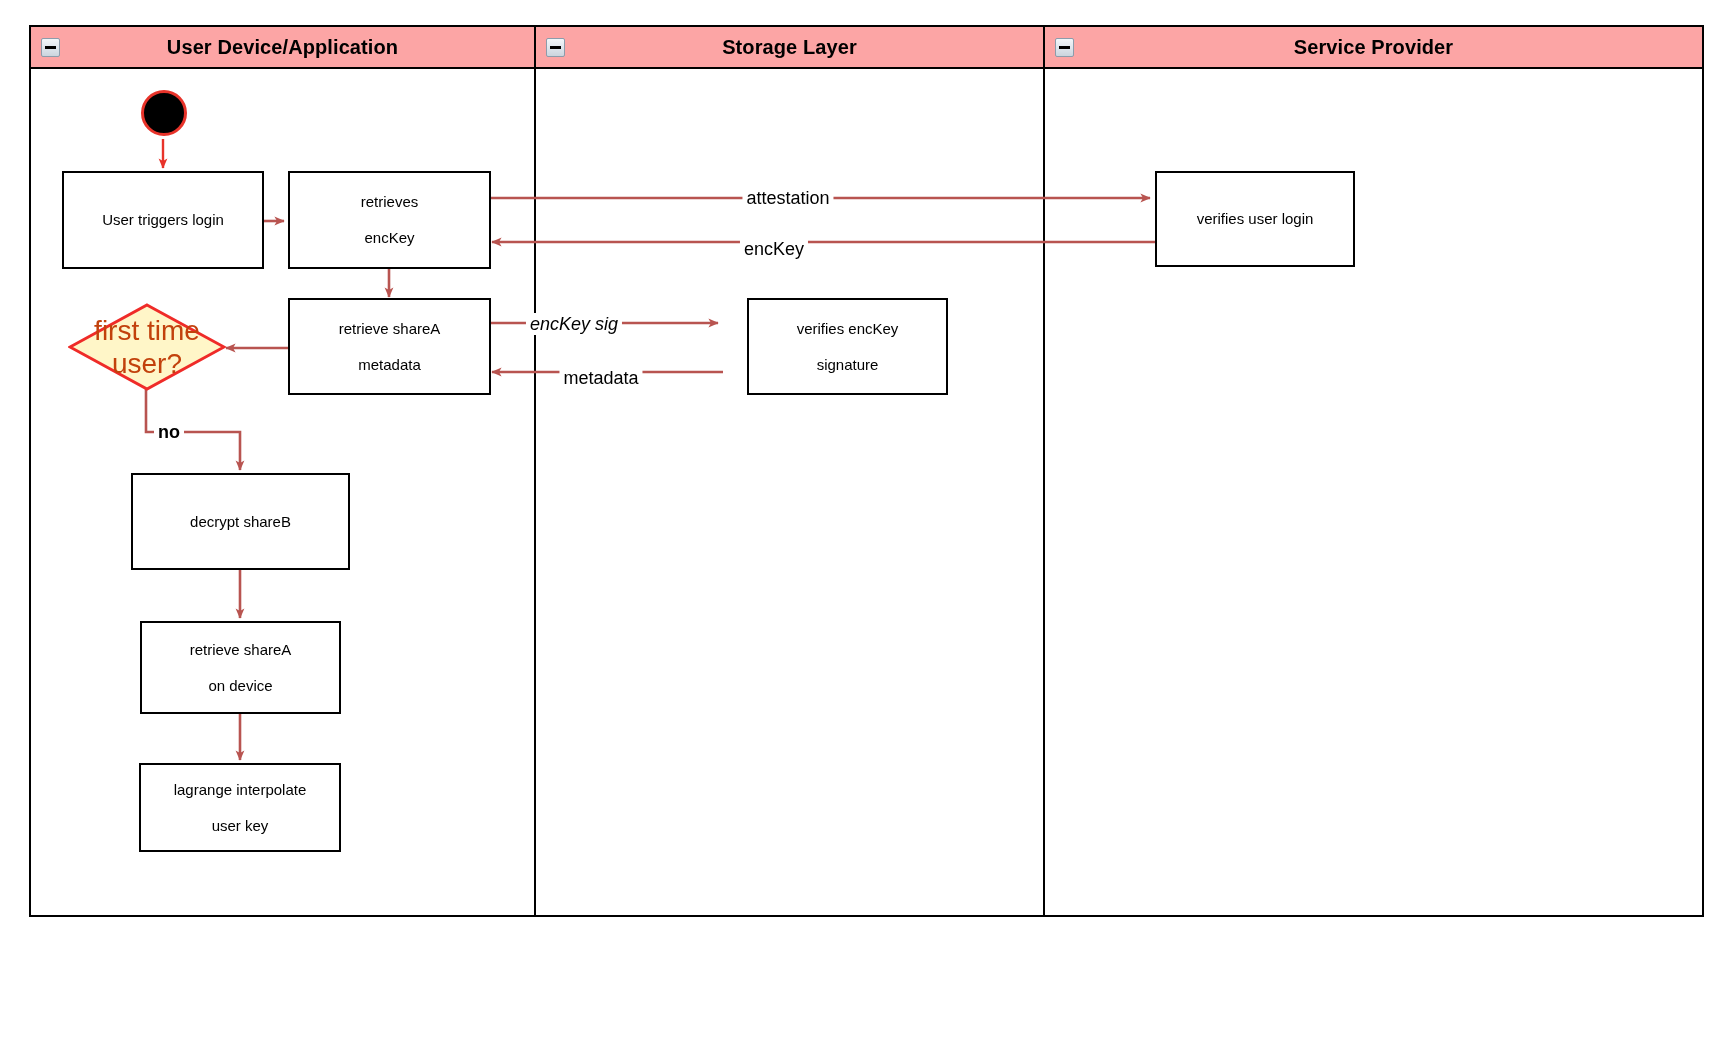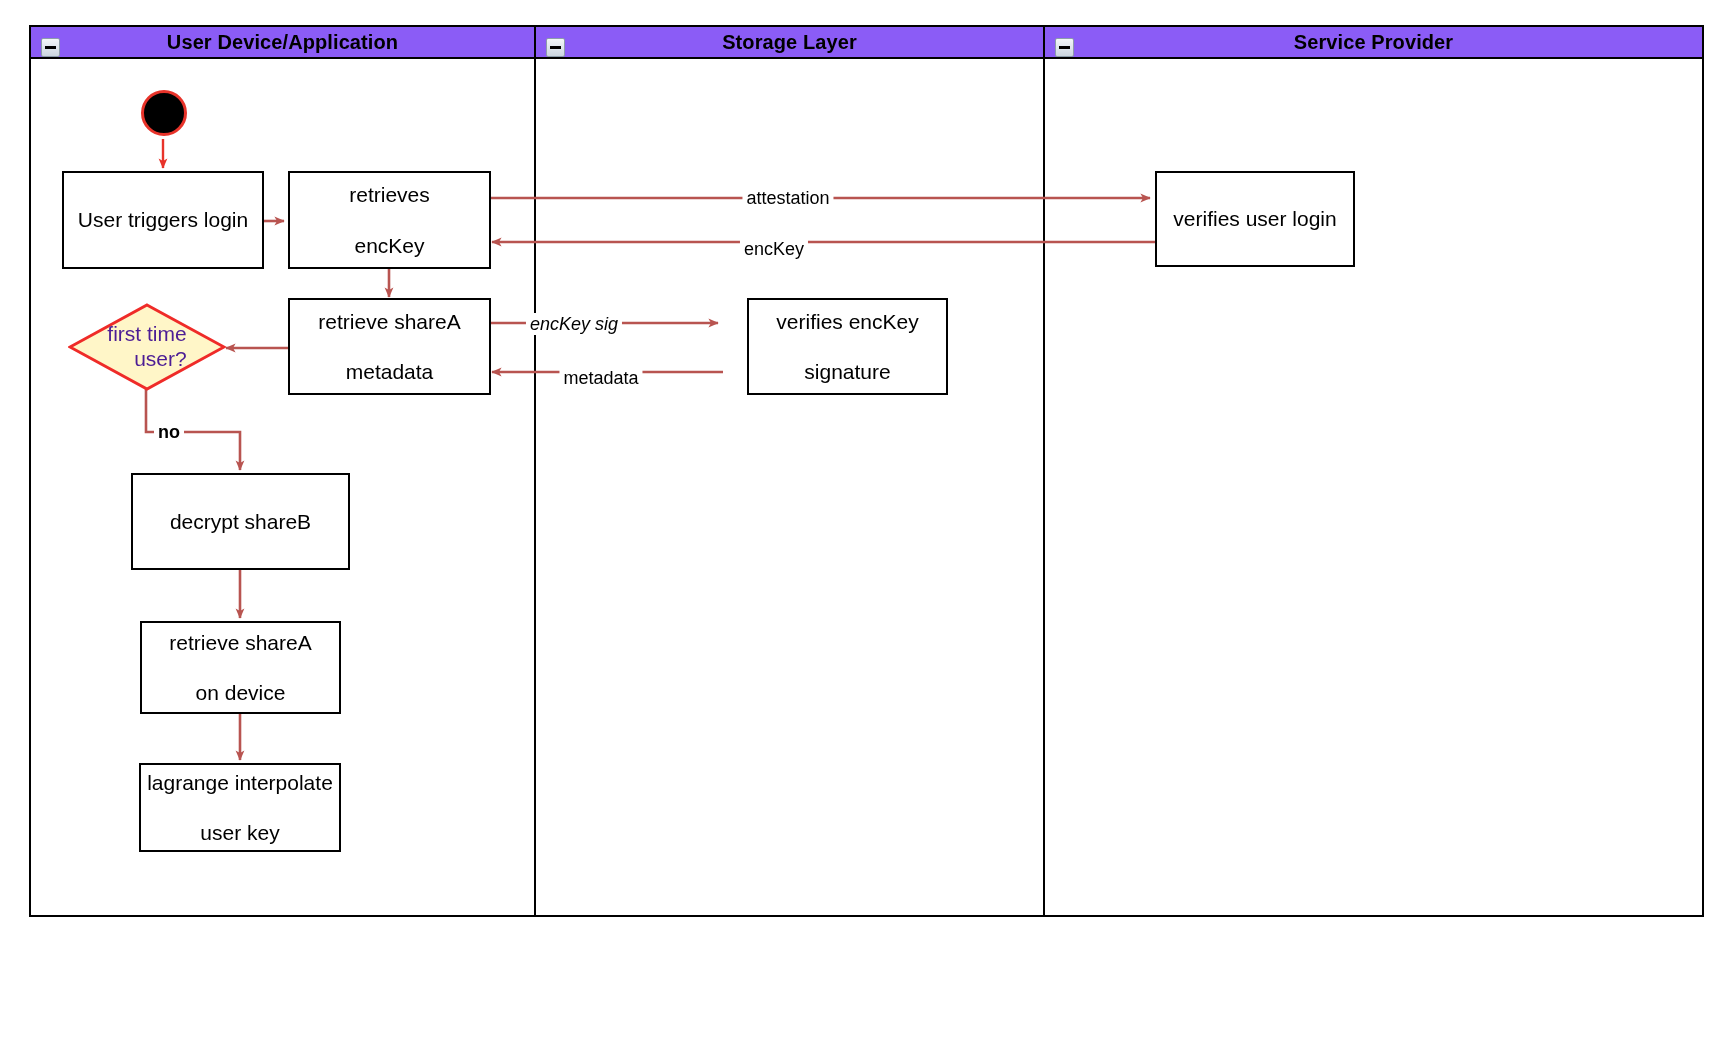--- a/index.html
+++ b/index.html
@@ -21,27 +21,27 @@
   .lane{
     position:absolute;
     top:0;bottom:0;
     box-sizing:border-box;
     background:#ffffff;
   }
   .lane.divider{border-left:2px solid #000000;}
   .lane-header{
     position:absolute;
     top:0;left:0;right:0;
-    height:32px;
+    height:42px;
     border-bottom:2px solid #000000;
     box-sizing:border-box;
     display:flex;
     align-items:center;
     justify-content:center;
-    background:#8b5cf6;
+    background:#fca5a5;
   }
   .lane-title{
     font-size:20px;
     font-weight:bold;
     color:#000000;
     letter-spacing:0.1px;
     line-height:1;
   }
   
   .collapse-icon{
@@ -64,21 +64,21 @@
   .node{
     position:absolute;
     box-sizing:border-box;
     background:#ffffff;
     border:2px solid #000000;
     display:flex;
     align-items:center;
     justify-content:center;
     text-align:center;
     color:#000000;
-    font-size:21px;
+    font-size:15px;
     line-height:1.2;
     padding:2px 6px;
   }
   .node span{display:block;}
 
   .start-node{
     position:absolute;
     border-radius:50%;
     background:#000000;
     border:3px solid #e8332a;
@@ -93,24 +93,24 @@
   .decision .dia-shape{
     position:absolute;
     inset:0;
   }
   .decision .dia-label{
     position:absolute;
     inset:0;
     display:flex;
     align-items:center;
     justify-content:center;
-    text-align:right;
-    font-size:21px;
+    text-align:center;
+    font-size:28px;
     line-height:1.18;
-    color:#4c1d95;
+    color:#c2410c;
   }
 
   
   .edge-label{
     position:absolute;
     background:#ffffff;
     color:#000000;
     font-size:18px;
     line-height:1;
     padding:2px 4px;

